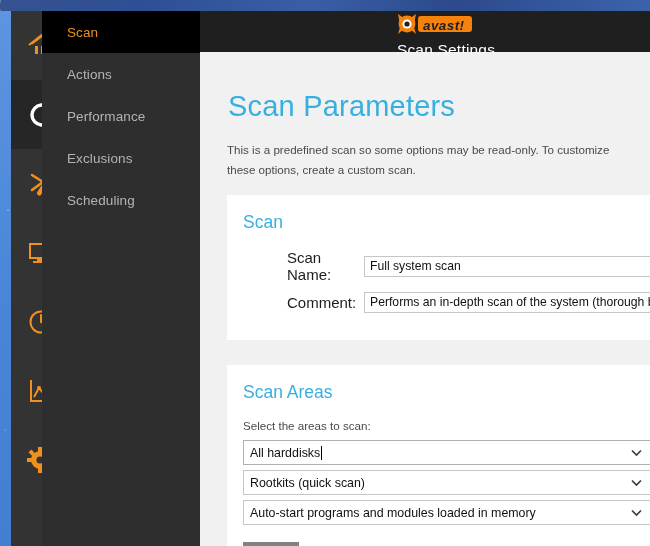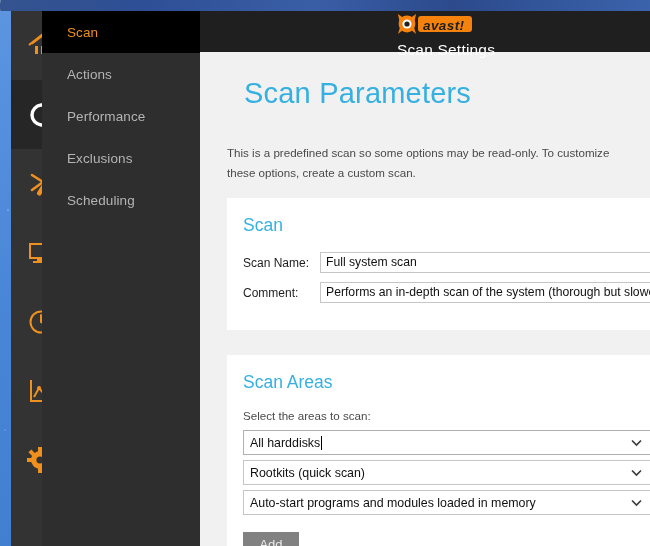--- a/index.html
+++ b/index.html
@@ -128,22 +128,22 @@
   .pane-body {
     position: relative;
     height: 494px;
     background: #f1f1f1;
     padding: 0 0 0 0;
   }
   .page-title {
     color: #35b0e0;
     font-size: 29px;
     font-weight: normal;
-    margin: 17px;
-    padding: 8px 0 0 27px;
+    margin: 1px;
+    padding: 37px 0 0 27px;
     letter-spacing: .2px;
   }
   .page-desc {
     color: #4a4a4a;
     font-size: 11.6px;
     line-height: 20px;
     margin: 0;
     padding: 16px 10px 0 27px;
     max-width: 470px;
   }
@@ -163,23 +163,24 @@
     font-weight: normal;
   }
 
   .field-row {
     display: flex;
     align-items: center;
     margin: 0 0 9px 16px;
   }
   .field-label {
     color: #1d1d1d;
-    font-size: 12px;
+    font-size: 15px;
     width: 77px;
     flex: 0 0 77px;
+    margin-left: 44px;
   }
   .field-input {
     border: 1px solid #c6c6c6;
     background: #ffffff;
     height: 21px;
     line-height: 21px;
     font-size: 12.2px;
     color: #111111;
     padding: 0 5px;
     width: 360px;

